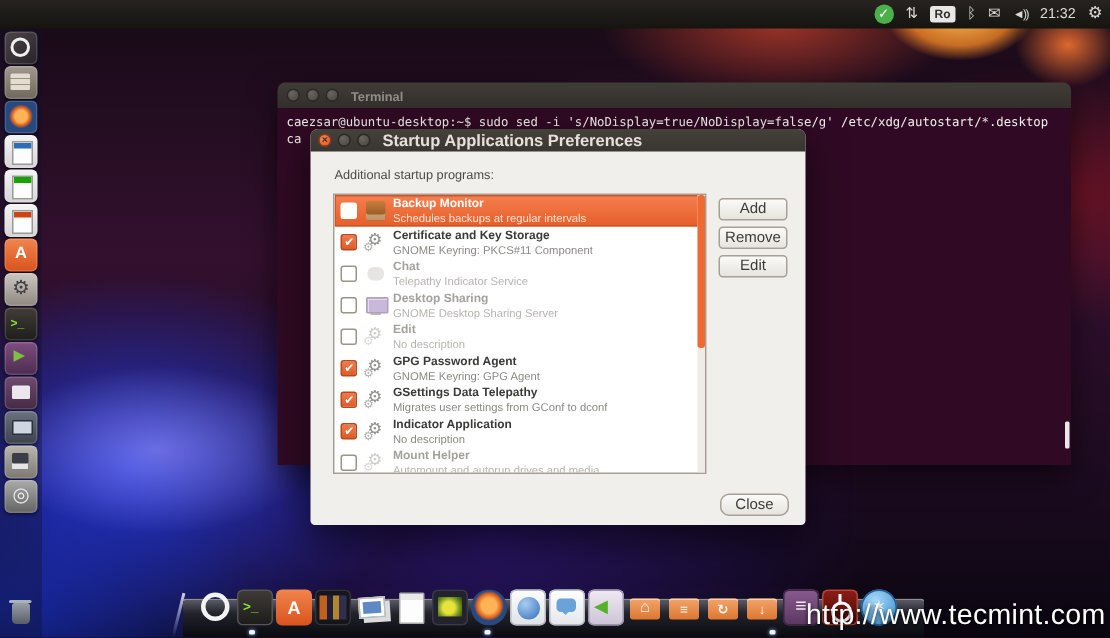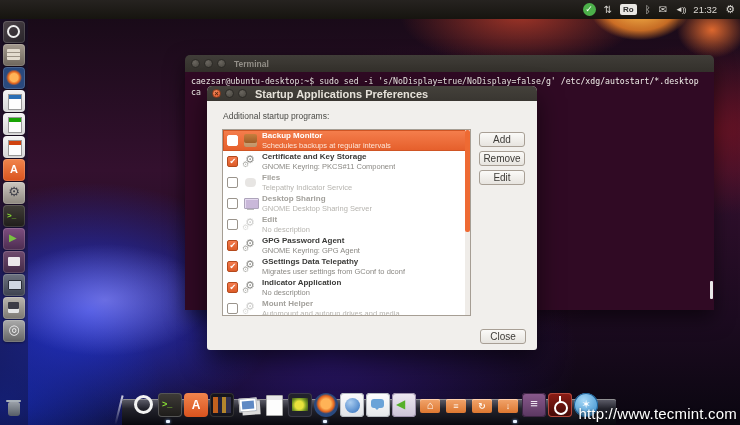--- a/index.html
+++ b/index.html
@@ -124,21 +124,21 @@
   .row.sel .rname { color:#fff; }
   .row.sel .rdesc { color:#fde4d6; }
   .row.sel .cb { border-color:#fff; }
   .vscroll { position:absolute; right:0; top:0; width:5px; height:185px; background:#efece8; }
   .vthumb { position:absolute; right:0; top:0; width:5px; height:102px; background:#ee6a33; border-radius:2px; }
   .dbtn { position:absolute; width:46px; height:15px; font-size:10px; color:#3e3c38; text-align:center; line-height:13px;
     background:linear-gradient(#fbfaf8,#e7e4df); border:1px solid #a89f95; border-radius:3px; cursor:default; }
   .btn-add { left:272px; top:46px; }
   .btn-remove { left:272px; top:65px; }
   .btn-edit { left:272px; top:84px; }
-  .btn-close { left:273px; top:243px; }
+  .btn-close { left:273px; top:243px;border-radius:6px; }
 
   
   .dock { position:absolute; left:118px; bottom:0; width:502px; height:40px; z-index:40; }
   .dock-base { position:absolute; left:4px; bottom:0; width:494px; height:26px;
     background:linear-gradient(#5a5a66 0%, #23232c 35%, #08080e 100%);
     border-top:1px solid rgba(255,255,255,.55); border-radius:2px 2px 0 0; }
   .dock-rail { position:absolute; left:0; bottom:0; width:2px; height:30px; background:linear-gradient(rgba(255,255,255,.8),rgba(255,255,255,0)); transform:rotate(14deg); }
   .dock-icons { position:absolute; left:14px; bottom:8px; display:flex; gap:2px; }
   .dk { width:24px; height:24px; border-radius:4px; position:relative; flex:0 0 auto; }
   .dk::before,.dk::after { position:absolute; content:""; }
@@ -176,21 +176,21 @@
   .dk.system-list { background:linear-gradient(#8a5a8e,#5a3760); box-shadow:inset 0 0 0 1px #3e2544; }
   .dk.system-list::after { content:"≡"; color:#efe7f2; font-size:13px; width:24px; text-align:center; top:3px; }
   .dk.power { background:linear-gradient(#8e1d16,#420906); box-shadow:inset 0 0 0 1px #b2483c; }
   .dk.power::after { width:10px; height:10px; left:6px; top:8px; border:2px solid #fff; border-radius:50%; }
   .dk.power::before { width:2px; height:7px; left:11px; top:3px; background:#fff; z-index:1; }
   .dk.accessibility { border-radius:50%; background:radial-gradient(circle at 40% 30%, #a6d8f7, #2e86c8); box-shadow:inset 0 0 0 1px #1c5e94; }
   .dk.accessibility::after { content:"✶"; color:#fff; font-size:11px; width:24px; text-align:center; top:5px; }
   .dock-dot { position:absolute; bottom:2px; width:4px; height:3px; background:#e8f2ff; border-radius:1px; box-shadow:0 0 3px #9cc4ff; }
 
   
-  .watermark { position:absolute; right:3px; bottom:3px; z-index:60; color:#fff; font-size:15px;
+  .watermark { position:absolute; right:3px; bottom:3px; z-index:60; color:#fff; font-size:19px;
     text-shadow:0 1px 3px rgba(0,0,0,.9); letter-spacing:.2px; }
 </style>
 </head>
 <body>
 
 <div class="screen">
 
   <div class="panel">
     <div class="panel-ind">
         <span class="picon status-check-icon">✓</span>
@@ -259,21 +259,21 @@
     <span class="ric ic-gears"></span>
     <span class="rtxt">
       <span class="rname">Certificate and Key Storage</span>
       <span class="rdesc">GNOME Keyring: PKCS#11 Component</span>
     </span>
   </div>
           <div class="row dim">
     <span class="cb"></span>
     <span class="ric ic-chat"></span>
     <span class="rtxt">
-      <span class="rname">Files</span>
+      <span class="rname">Chat</span>
       <span class="rdesc">Telepathy Indicator Service</span>
     </span>
   </div>
           <div class="row dim">
     <span class="cb"></span>
     <span class="ric ic-monitor"></span>
     <span class="rtxt">
       <span class="rname">Desktop Sharing</span>
       <span class="rdesc">GNOME Desktop Sharing Server</span>
     </span>

